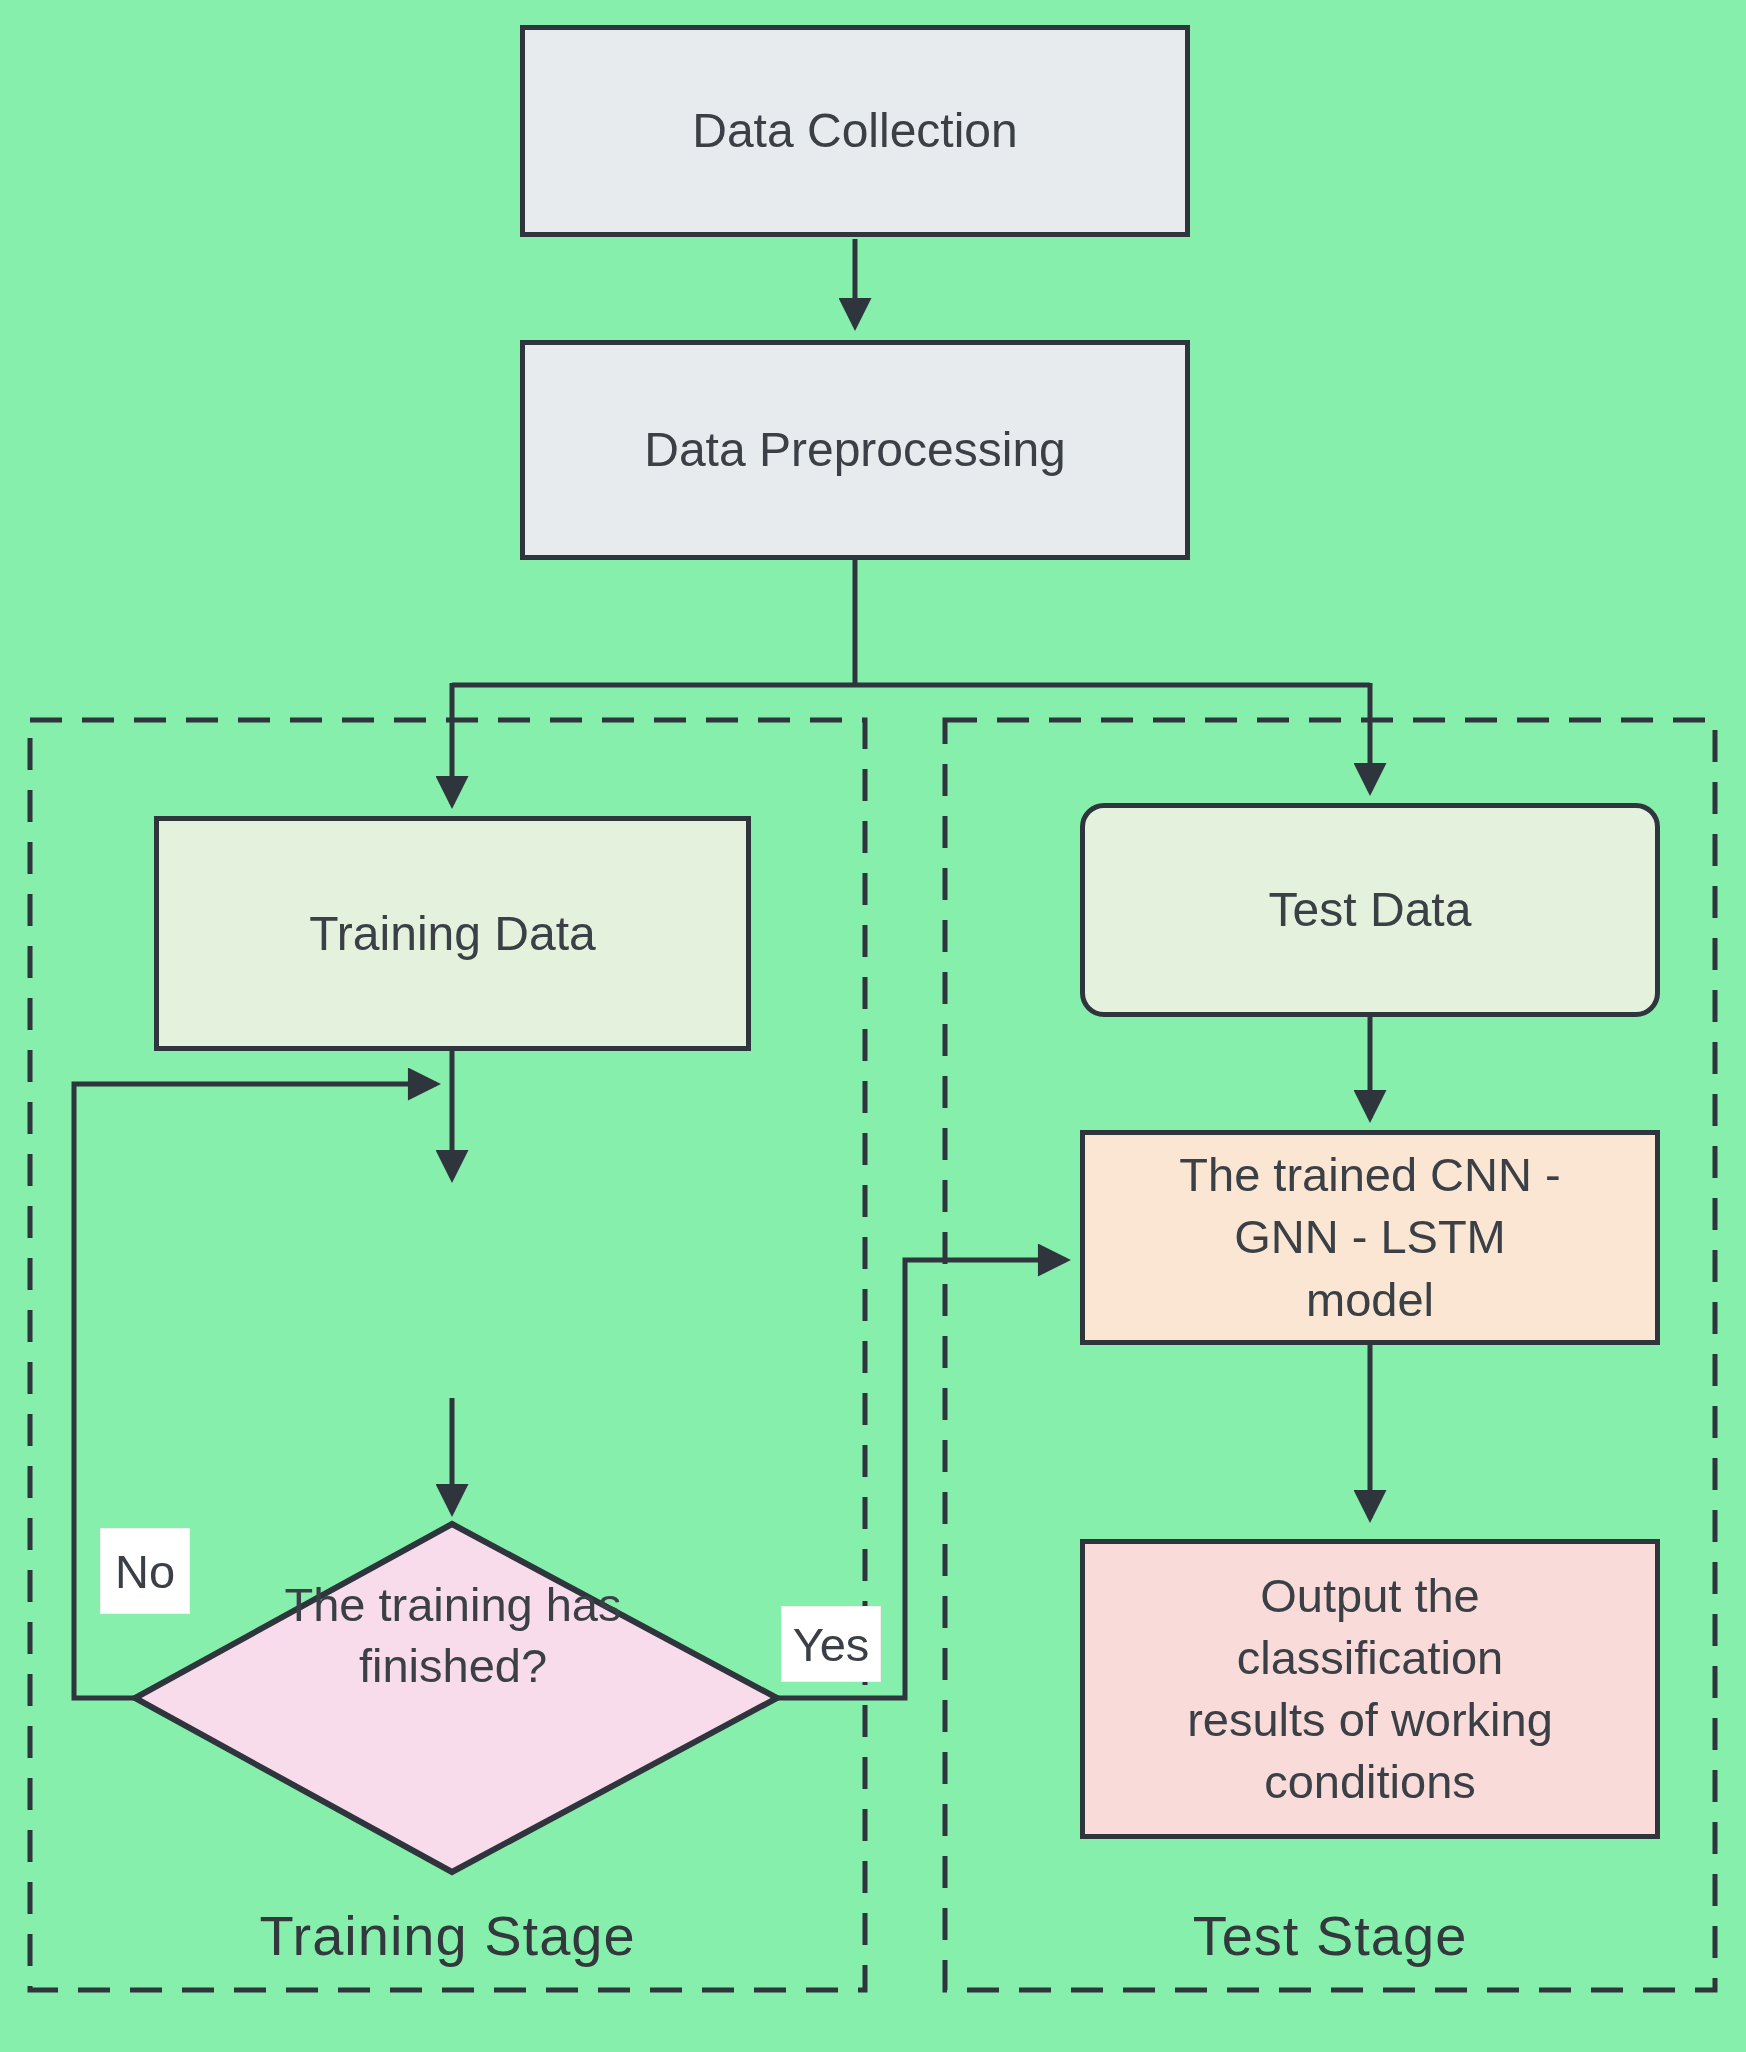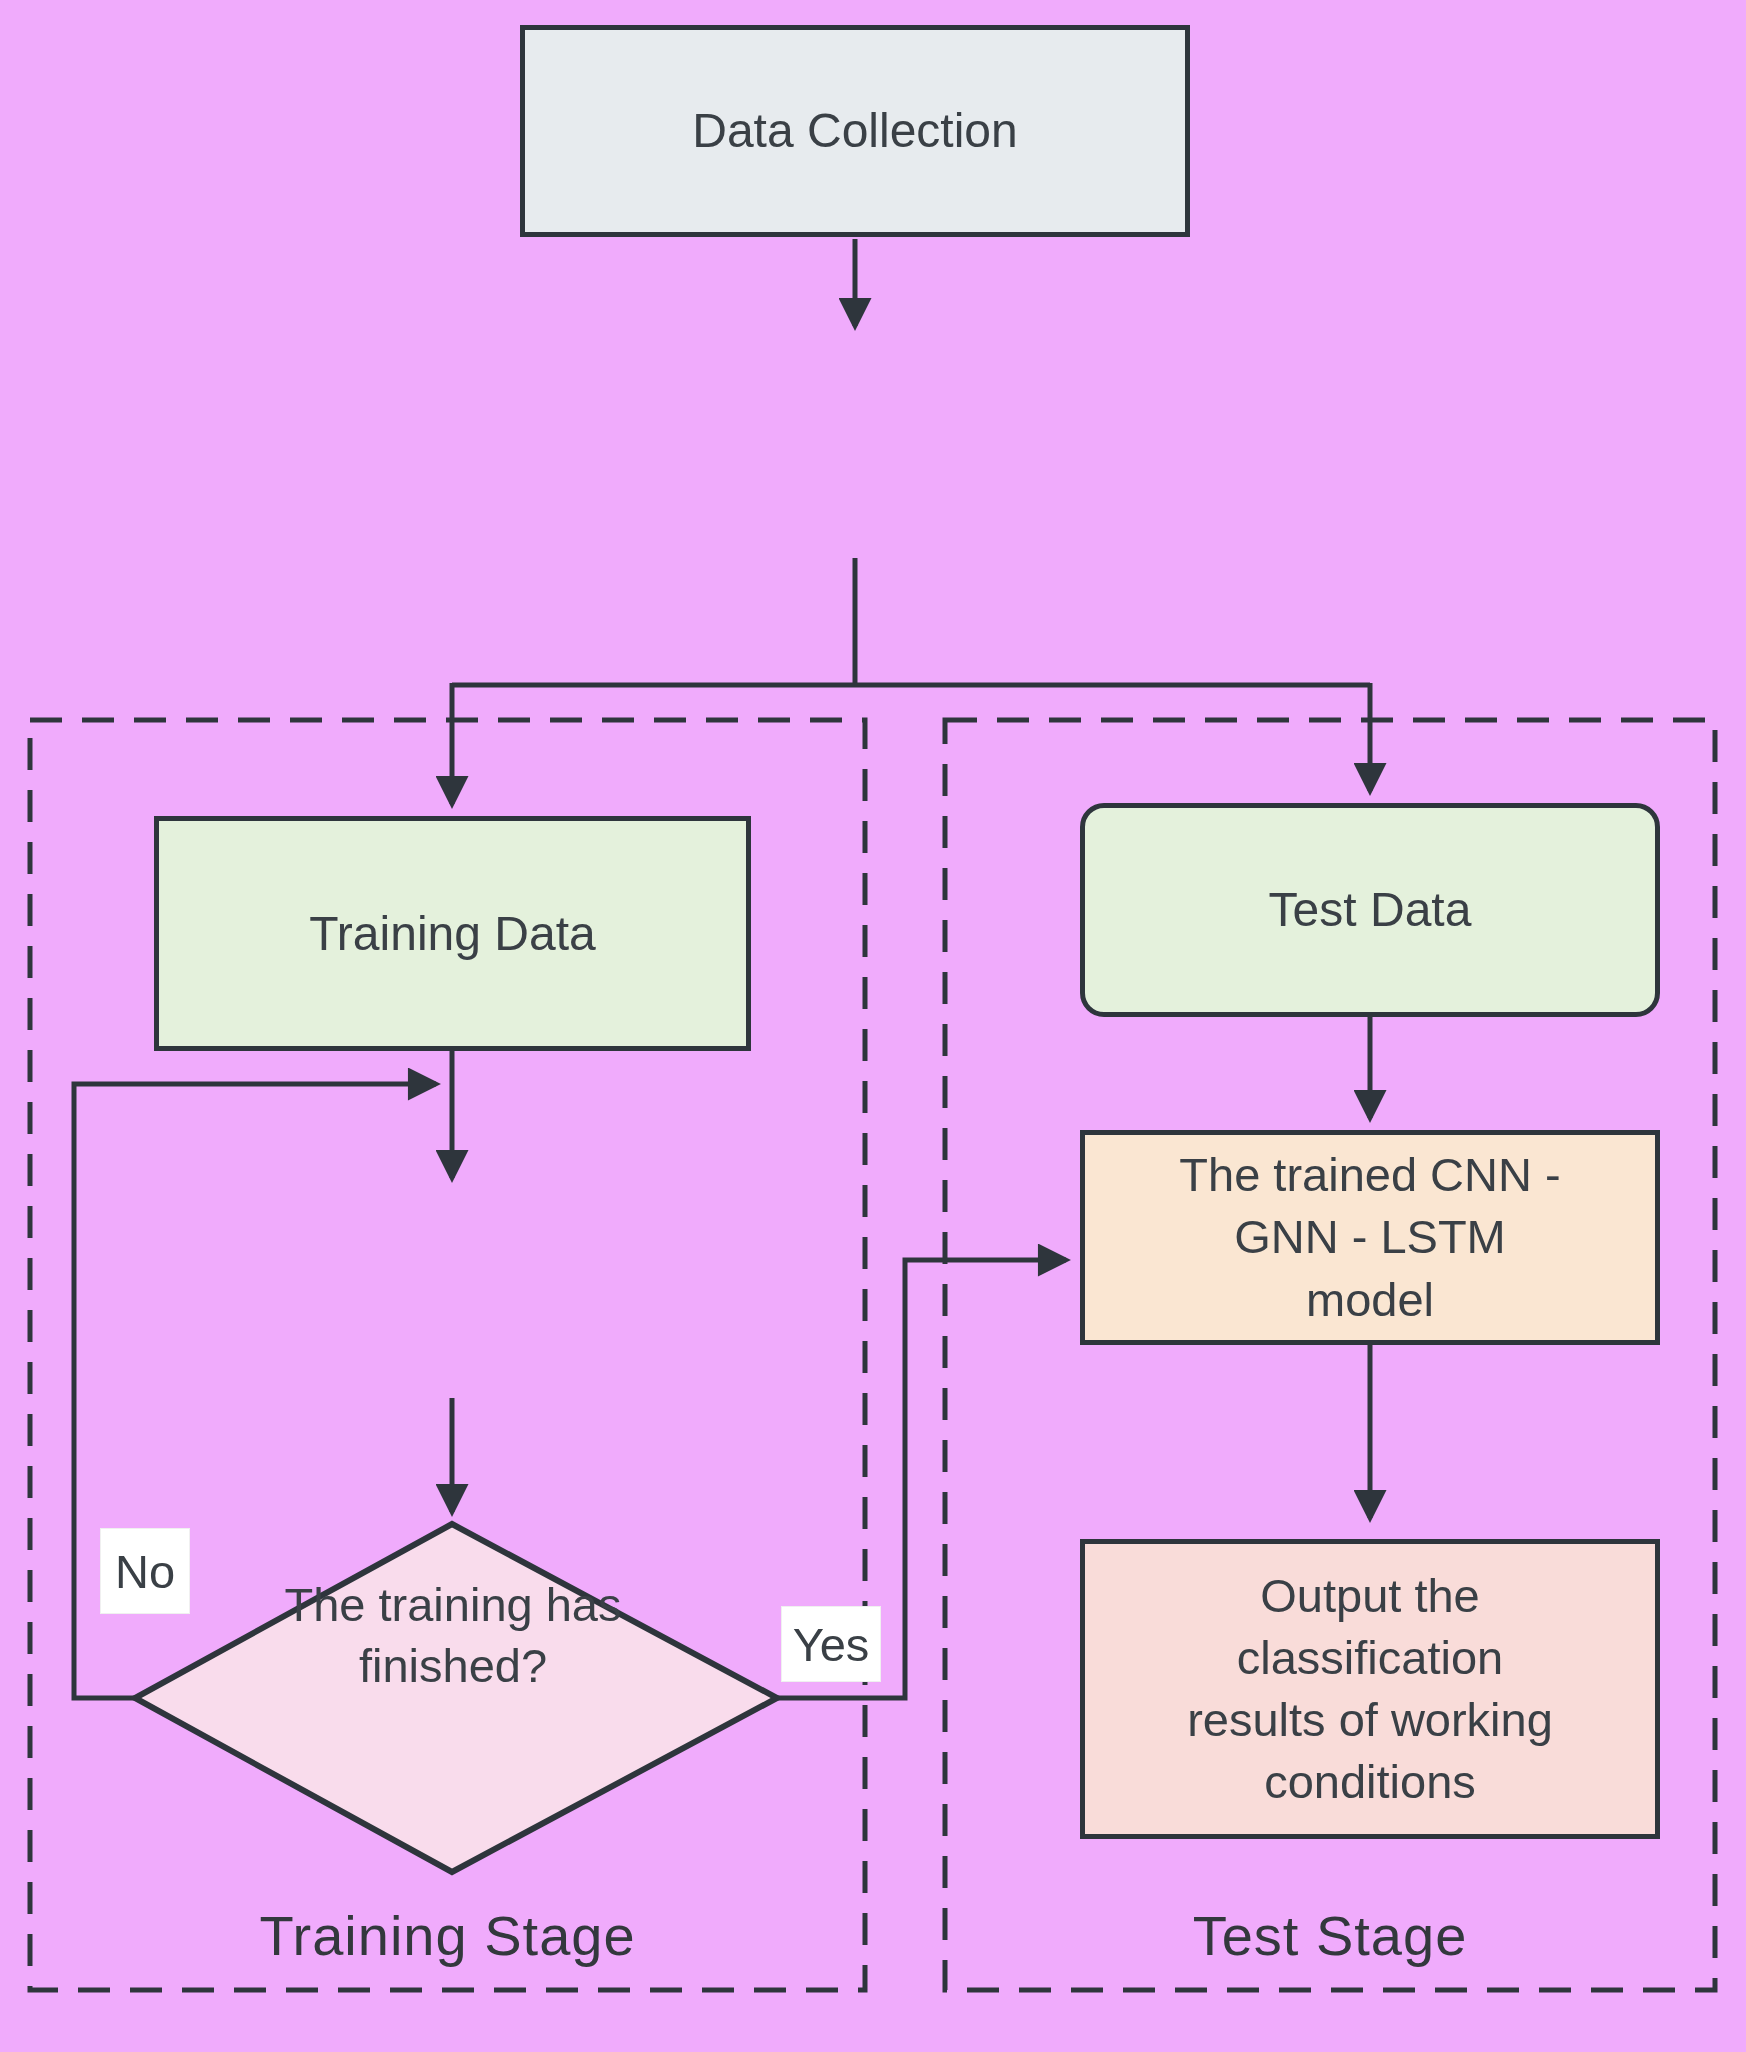--- a/index.html
+++ b/index.html
@@ -1,19 +1,19 @@
 <!DOCTYPE html>
 <html style="--line: #2e353c; --text: #3a4046; --stage: #33383d; --gray: #e7ebee; --green: #e4f1dc; --peach: #fae6d2; --pink: #f9dcec; --salmon: #f9dcd9;"><head>
 <meta charset="utf-8">
 <style>
   html,body{margin:0;padding:0;background:#ffffff;}
   .canvas{
     position:relative;
     width:1746px;height:2052px;
-    background:#f0abfc;
+    background:#86efac;
     font-family:"Liberation Sans", sans-serif;
     overflow:hidden;
   }
   svg.connectors{position:absolute;left:0;top:0;width:1746px;height:2052px;}
   .edge{stroke:var(--line);stroke-width:5;fill:none;}
   .stage-rect{stroke:var(--line);stroke-width:5;fill:none;stroke-dasharray:32 20;}
   .diamond{fill:var(--pink);stroke:var(--line);stroke-width:6;}
   .node{
     position:absolute;box-sizing:border-box;
     border:5px solid var(--line);
@@ -69,20 +69,23 @@
     <path class="edge" d="M1370 1015 V1118" marker-end="url(#arrow)"></path>
     <path class="edge" d="M1370 1343 V1518" marker-end="url(#arrow)"></path>
 
     <polygon class="diamond" points="452,1524 777,1698 452,1872 135,1698"></polygon>
   </svg>
 
   <div class="node gray" style="left:520px;top:25px;width:670px;height:212px;">
     <span>Data Collection</span>
   </div>
 
+  <div class="node gray" style="left:520px;top:340px;width:670px;height:220px;">
+    <span>Data Preprocessing</span>
+  </div>
 
   <div class="node green" style="left:154px;top:816px;width:597px;height:235px;">
     <span>Training Data</span>
   </div>
 
 
   <div class="diamond-label" style="left:186px;top:1574px;width:534px;height:248px;">
     <span>The training has
 finished?</span>
   </div>

